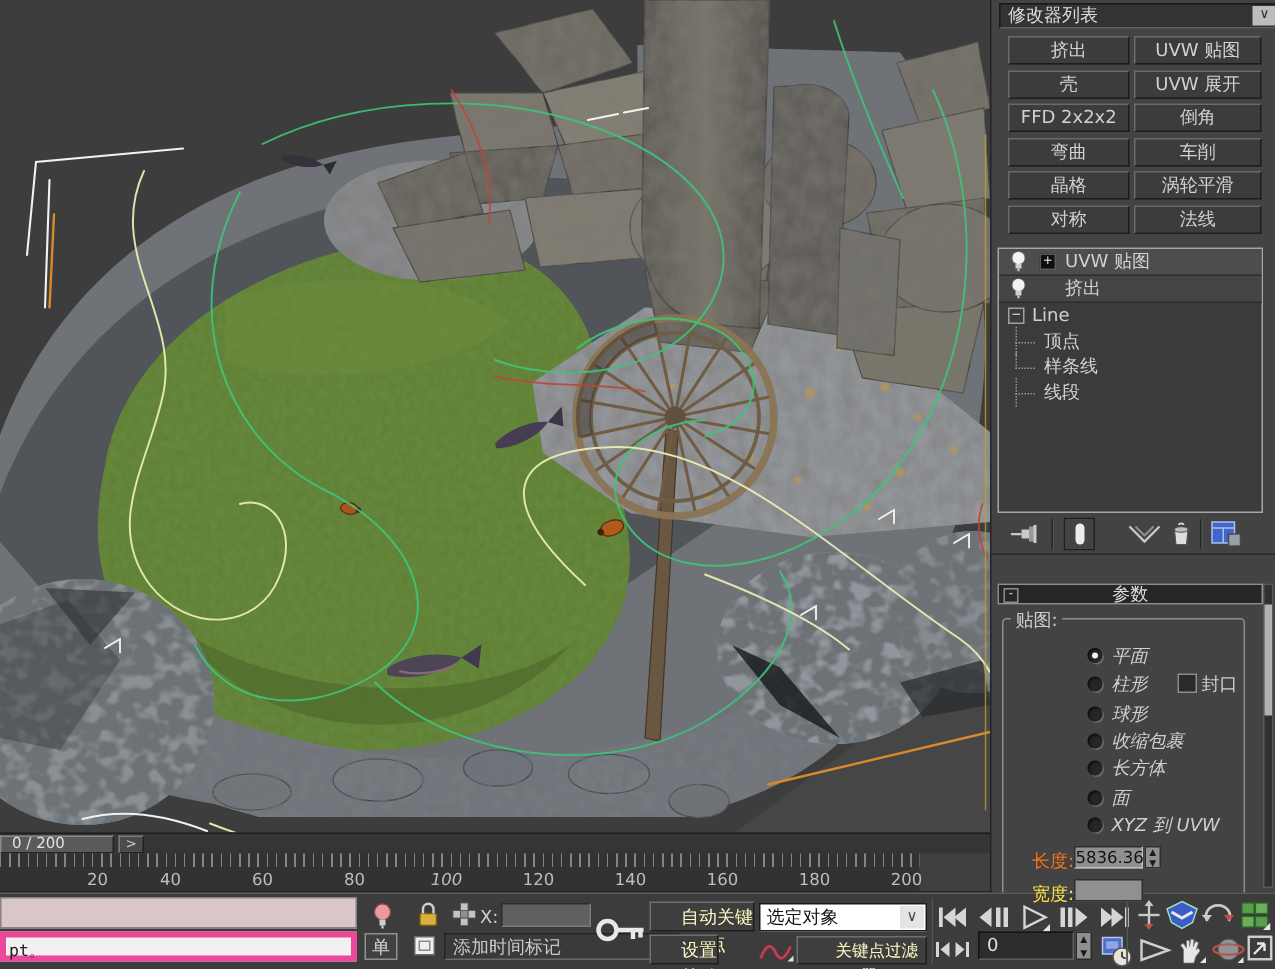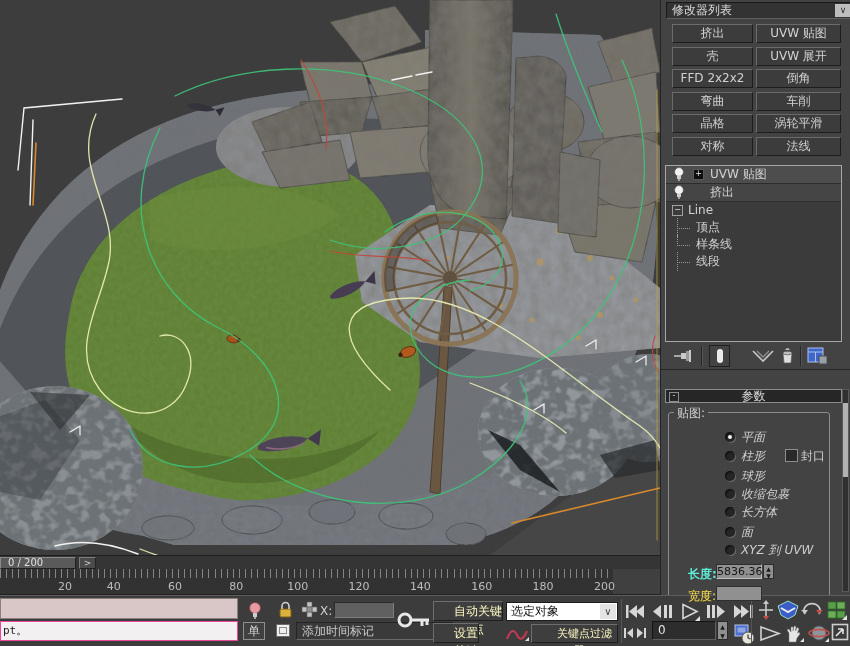--- a/index.html
+++ b/index.html
@@ -15,21 +15,21 @@
   
   .ruler{position:absolute;left:0;top:569px;width:660px;height:26px;background:#404040;border-bottom:1px solid #232323;box-sizing:border-box;}
   .ruler .tickzone{position:absolute;left:0;top:0;width:613px;height:100%;background:#323232;}
   .ruler .ticks{position:absolute;left:0;top:0;width:613px;height:9px;
       background:repeating-linear-gradient(90deg,#858585 0 1px,transparent 1px 6.13px);}
   .rlabel{position:absolute;top:11px;transform:translateX(-50%);font-size:11px;color:#bdbdbd;}
   
   .statusbar{position:absolute;left:0;top:595px;width:850px;height:51px;background:#3c3c3c;border-top:1px solid #5d5d5d;box-sizing:border-box;}
   .sb{position:absolute;box-sizing:border-box;}
   .listener-pink{left:0;top:2px;width:238px;height:21px;background:#d9c6c6;border:1px solid #8a8080;}
-  .listener-white{left:0;top:25px;width:238px;height:20px;background:#f2f0f0;border:1px solid #ec4899;color:#222;font-size:11px;line-height:18px;padding-left:2px;font-family:"DejaVu Sans Mono","Liberation Mono",monospace;}
+  .listener-white{left:0;top:25px;width:238px;height:20px;background:#f2f0f0;border:4px solid #ec4899;color:#222;font-size:11px;line-height:18px;padding-left:2px;font-family:"DejaVu Sans Mono","Liberation Mono",monospace;}
   .prompt-char{left:243px;top:26px;width:22px;height:18px;border:1px solid #8f8f8f;color:#d6d6d6;text-align:center;line-height:17px;background:#414141;}
   .xlabel{left:320px;top:8px;color:#cfcfcf;}
   .xinput{left:334px;top:6px;width:60px;height:16px;background:#606060;border:1px solid;border-color:#2c2c2c #7c7c7c #7c7c7c #2c2c2c;}
   .timetag{left:296px;top:26px;width:158px;height:18px;background:#3a3a3a;border:1px solid;border-color:#242424 #6a6a6a #6a6a6a #242424;color:#c9c9c9;line-height:16px;padding-left:5px;}
   .btn{background:#3e3e3e;border:1px solid;border-color:#6e6e6e #1f1f1f #1f1f1f #6e6e6e;color:#fef9c3;text-align:center;padding-left:20px;}
   .autokey{left:433px;top:5px;width:70px;height:20px;line-height:18px;}
   .setkey{left:433px;top:27px;width:46px;height:20px;line-height:18px;}
   .selset{left:506px;top:6px;width:112px;height:19px;background:#fff;border:1px solid #1c1c1c;color:#111;line-height:17px;padding-left:4px;}
   .selset .chev{position:absolute;right:1px;top:1px;width:16px;height:15px;background:#e4e4e4;text-align:center;color:#444;font-size:10px;line-height:15px;}
   .keyfilters{left:531px;top:28px;width:87px;height:19px;font-size:11px;line-height:17px;}
@@ -62,21 +62,21 @@
   .params{position:absolute;left:4px;top:404px;width:177px;height:191px;overflow:hidden;}
   .groupbox{position:absolute;left:3px;top:8px;width:160px;height:220px;border:1px solid #8d8d8d;border-radius:3px;}
   .grouplabel{position:absolute;left:9px;top:1px;background:#434343;padding:0 3px;color:#cfcfcf;}
   .mrow{position:absolute;left:14px;width:177px;height:15px;font-style:italic;}
   .radio{position:absolute;left:46px;top:2px;width:10px;height:10px;border-radius:50%;background:#262626;box-shadow:inset 1px 1px 2px #0c0c0c,1px 1px 0 #6a6a6a;}
   .radio.on::after{content:"";position:absolute;left:3px;top:3px;width:4px;height:4px;border-radius:50%;background:#f2f2f2;}
   .mlabel{position:absolute;left:62px;top:0;color:#cfcfcf;line-height:15px;}
   .capbox{position:absolute;left:785px;top:449px;width:11px;height:11px;background:#2a2a2a;border:1px solid #8d8d8d;}
   .caplabel{position:absolute;left:801px;top:448px;color:#cfcfcf;}
   .lenrow{position:absolute;}
-  .lenlabel{left:688px;top:566px;color:#5eead4;font-weight:bold;}
+  .lenlabel{left:688px;top:566px;color:#f97316;}
   .lenfield{left:716px;top:564px;width:46px;height:15px;background:#909090;border:1px solid;border-color:#2e2e2e #bdbdbd #bdbdbd #2e2e2e;color:#141414;font-size:11px;line-height:13px;text-align:right;padding-right:2px;box-sizing:border-box;}
   .lenspin{left:763px;top:564px;width:11px;height:15px;background:#909090;border:1px solid #2e2e2e;font-size:6px;color:#1a1a1a;text-align:center;line-height:7px;box-sizing:border-box;}
   .widlabel{left:688px;top:588px;color:#fde047;}
   .widfield{left:716px;top:586px;width:46px;height:15px;background:#909090;border:1px solid #2e2e2e;box-sizing:border-box;}
   .scrollbar{position:absolute;left:181px;top:389px;width:7px;height:203px;background:#303030;border:1px solid #5a5a5a;box-sizing:border-box;}
   .scrollthumb{position:absolute;left:0px;top:13px;width:5px;height:74px;background:#b2b2b2;}
   .abs{position:absolute;}
 </style>
 </head>
 <body>
@@ -303,21 +303,21 @@
 
   <div class="ruler">
     <div class="tickzone">
         <div class="ticks"></div>
       </div>
     <div id="ruler-labels">
         <span class="rlabel" style="left: 65px;">20</span>
         <span class="rlabel" style="left: 113.68px;">40</span>
         <span class="rlabel" style="left: 175.02px;">60</span>
         <span class="rlabel" style="left: 236.36px;">80</span>
-        <span class="rlabel" style="left: 297.7px;">100</span>
+        <span class="rlabel" style="left: 297.7px; font-style: italic;">100</span>
         <span class="rlabel" style="left: 359.04px;">120</span>
         <span class="rlabel" style="left: 420.38px;">140</span>
         <span class="rlabel" style="left: 481.72px;">160</span>
         <span class="rlabel" style="left: 543.06px;">180</span>
         <span class="rlabel" style="left: 604.4px;">200</span>
       </div>
   </div>
 
   <div class="statusbar">
     <div class="sb listener-pink"></div>

